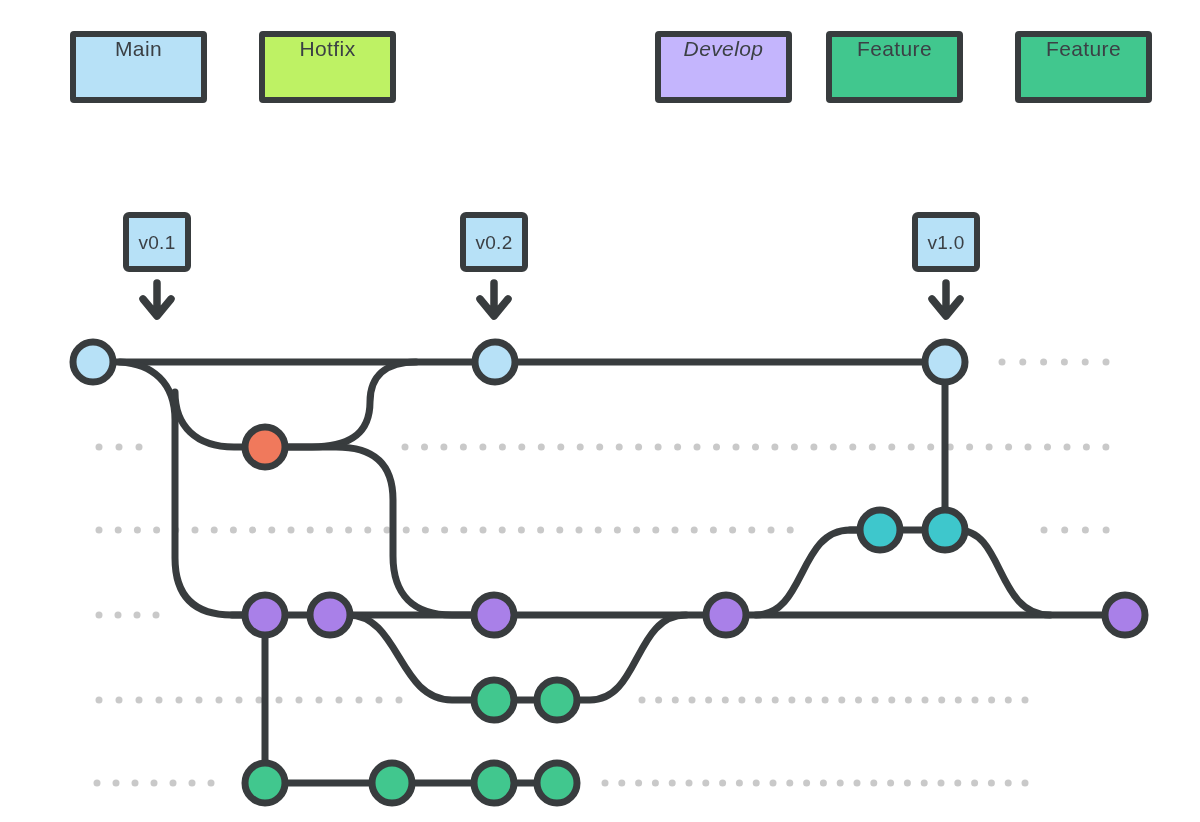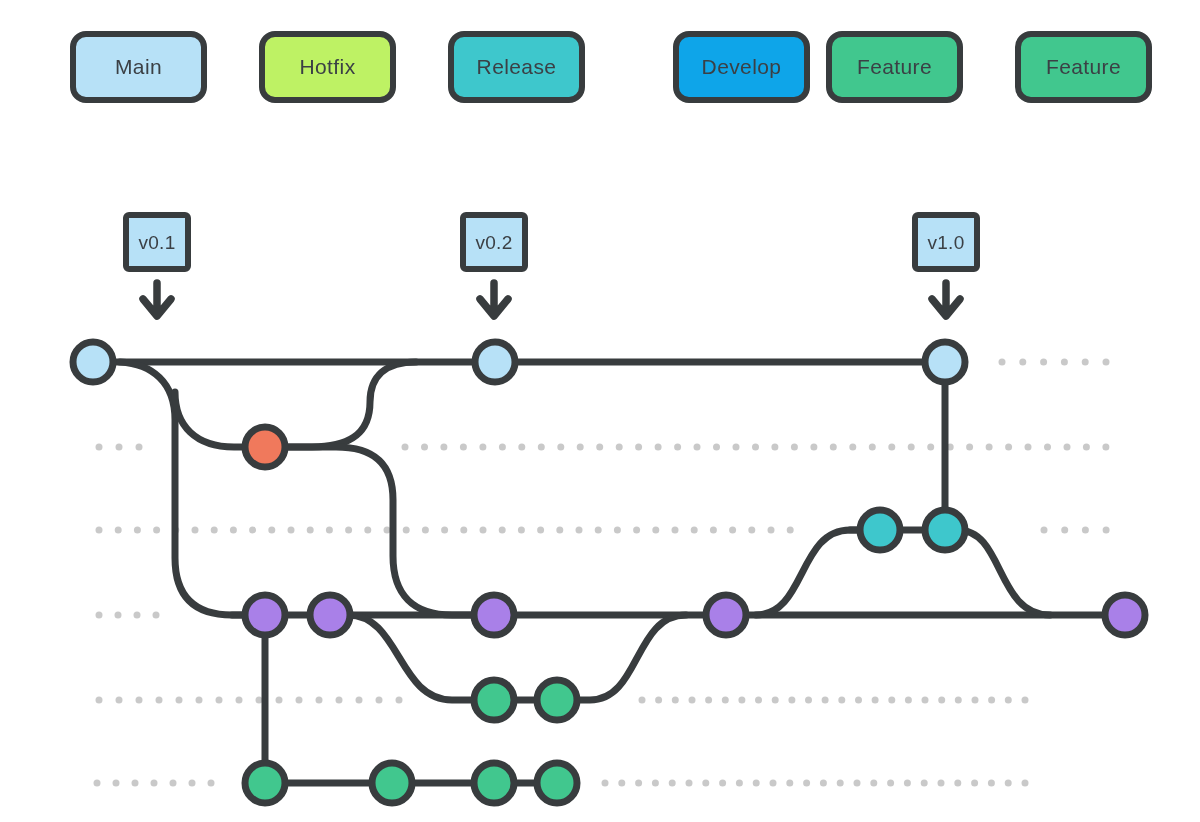--- a/index.html
+++ b/index.html
@@ -9,22 +9,22 @@
     background:#ffffff;
     overflow:hidden;
     font-family:"Liberation Sans", sans-serif;
   }
   .legend{position:absolute;left:0;top:0;width:1200px;height:110px;}
   .legend-item{
     position:absolute;
     box-sizing:border-box;
     width:137px;height:72px;
     border:6px solid #383c3e;
-    border-radius:16px;
-    display:flex;align-items:center;justify-content:center;
+    border-radius:4px;
+    display:flex;align-items:flex-start;justify-content:center;
     font-size:21px;
     letter-spacing:0.4px;
     color:#3b4045;
   }
   svg.graph{position:absolute;left:0;top:0;}
   .tag-label{
     font-size:19px;
     letter-spacing:0.3px;
     fill:#3b4045;
     text-anchor:middle;
@@ -34,24 +34,21 @@
 <body>
 
 <div class="canvas">
   <div class="legend" id="legend">
       <div class="legend-item" style="left: 70px; top: 31px; background: rgb(183, 225, 247);">
         <span>Main</span>
       </div>
       <div class="legend-item" style="left: 259px; top: 31px; background: #bef264;">
         <span>Hotfix</span>
       </div>
-      <div class="legend-item" style="left: 448px; top: 31px; background: rgb(62, 199, 204);">
-        <span>Release</span>
-      </div>
-      <div class="legend-item" style="left: 673px; top: 31px; background: #0ea5e9;">
+      <div class="legend-item" style="left: 655px; top: 31px; background: #c4b5fd; font-style: italic;">
         <span>Develop</span>
       </div>
       <div class="legend-item" style="left: 826px; top: 31px; background: rgb(65, 199, 142);">
         <span>Feature</span>
       </div>
       <div class="legend-item" style="left: 1015px; top: 31px; background: rgb(65, 199, 142);">
         <span>Feature</span>
       </div>
     </div>
   <svg class="graph" id="graph" width="1200" height="822" viewBox="0 0 1200 822">

